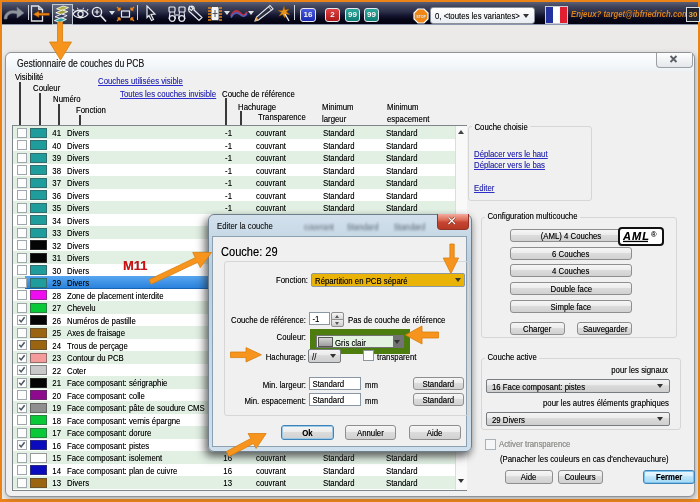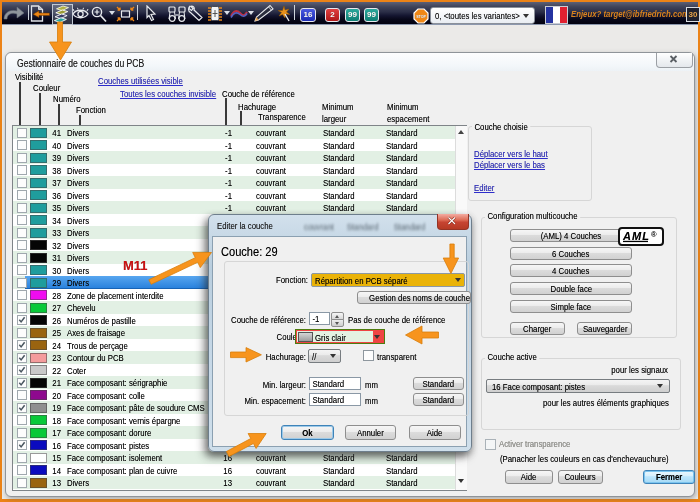--- a/index.html
+++ b/index.html
@@ -528,20 +528,24 @@
         </svg>
       </div>
       <div class="grp" style="left:479px;top:356px;width:198px;height:70px"></div>
       <div class="glbl" style="left:483px;top:349px">Couche active</div>
       <div class="lbl rl" style="left:484px;top:362px;width:182px">pour les signaux</div>
       <div class="combo" style="left:484px;top:377px;width:182px;height:12px">
         <span class="ct" style="top:0.5px">16 Face composant: pistes</span>
         <div class="dar" style="left:170px;top:4px"></div>
       </div>
       <div class="lbl rl" style="left:484px;top:395px;width:183px">pour les autres éléments graphiques</div>
+      <div class="combo" style="left:484px;top:410px;width:182px;height:12px">
+        <span class="ct" style="top:0.5px">29 Divers</span>
+        <div class="dar" style="left:170px;top:4px"></div>
+      </div>
       <div class="abs" style="left:483px;top:437px;width:9px;height:9px;border:1px solid #aab2b8;background:#f4f6f7"></div>
       <div class="lbl" style="left:497px;top:436px;color:#9b9b95">Activer transparence</div>
       <div class="lbl" style="left:498px;top:451px">(Panacher les couleurs en cas d'enchevauchure)</div>
       <div class="btn" style="left:479px;top:468px;width:46px;height:12px;line-height:12px"><u>Aide</u></div>
       <div class="btn" style="left:532px;top:468px;width:43px;height:12px;line-height:12px"><u>Couleurs</u></div>
       <div class="btn" style="left:617px;top:468px;width:50px;height:12px;line-height:12px;font-weight:bold;border:1px solid #3f83b8;box-shadow:0 0 0 1px #7cc5ef inset;background:linear-gradient(#eaf6fd,#d7effc 45%,#bde6fd 46%,#a6d9f4)"><u>Fermer</u></div>
       <div id="ed">
         <span class="ttl" style="position:absolute;left:8px;top:5px;font-size:9.5px;color:#1a1a1a;white-space:nowrap">Editer la couche</span>
         <span class="blur" style="left:95px;top:6px">couvrant&nbsp;&nbsp;&nbsp;&nbsp;&nbsp;&nbsp;Standard&nbsp;&nbsp;&nbsp;&nbsp;&nbsp;&nbsp;&nbsp;Standard</span>
         <div id="edx">
@@ -551,34 +555,33 @@
           </svg>
         </div>
         <div id="edc">
           <span class="ttl" style="position:absolute;left:8px;top:7px;font-size:13.5px;color:#000;white-space:nowrap">Couche: 29</span>
           <div class="grp" style="left:11px;top:24px;width:243px;height:153px"></div>
           <div class="lbl rl" style="left:0px;top:37px;width:95px">Fonction:</div>
           <div class="abs" style="left:98px;top:36px;width:152px;height:12px;background:#eab308;border:1px solid #8a98a5;border-radius:2px">
             <span class="ct" style="position:absolute;left:3px;top:1px;font-size:9.5px;white-space:nowrap">Répartition en PCB séparé</span>
             <div class="dar" style="left:143px;top:4px"></div>
           </div>
-          <div class="btn" style="left:120px;top:54px;width:112px;height:11px;line-height:11px"><u>Gestion des noms de couche</u></div>
           <div class="lbl rl" style="left:-2px;top:77px;width:95px">Couche de référence:</div>
           <div class="tin" style="left:96px;top:75px;width:19px;height:11px">
             <i>-1</i>
           </div>
           <div class="abs" style="left:118px;top:75px;width:11px;height:6px;border:1px solid #8e8e8e;border-radius:2px 2px 0 0;background:linear-gradient(#f6f6f6,#d8d8d8)">
             <div class="dar" style="left:2.5px;top:1.5px;border-top:none;border-bottom:3px solid #555;border-left-width:2.5px;border-right-width:2.5px"></div>
           </div>
           <div class="abs" style="left:118px;top:82px;width:11px;height:6px;border:1px solid #8e8e8e;border-radius:0 0 2px 2px;background:linear-gradient(#ededed,#cecece)">
             <div class="dar" style="left:2.5px;top:1.5px;border-top:3px solid #555;border-left-width:2.5px;border-right-width:2.5px"></div>
           </div>
           <div class="lbl" style="left:135px;top:77px">Pas de couche de référence</div>
           <div class="lbl rl" style="left:-2px;top:94px;width:95px">Couleur:</div>
-          <div class="abs" style="left:82px;top:92px;width:88px;height:13px;background:#ef4444;border:1px solid #4d7c0f">
+          <div class="abs" style="left:97px;top:92px;width:88px;height:13px;background:#737373;border:6px solid #4d7c0f">
             <div class="abs" style="left:1px;top:1px;width:76px;height:11px;background:#e4f2e2"></div>
             <div class="abs" style="left:2px;top:2px;width:13px;height:8px;border:1px solid #555;background:linear-gradient(#d5d5d5,#9d9d9d)"></div>
             <span class="ct" style="position:absolute;left:19px;top:1.5px;font-size:9.5px;white-space:nowrap">Gris clair</span>
             <div class="dar" style="left:78px;top:5px"></div>
           </div>
           <div class="lbl rl" style="left:-2px;top:114px;width:95px">Hachurage:</div>
           <div class="combo" style="left:95px;top:112px;width:31px;height:12px">
             <span class="ct" style="top:0.5px;left:3px">//</span>
             <div class="dar" style="left:21px;top:4px"></div>
           </div>

